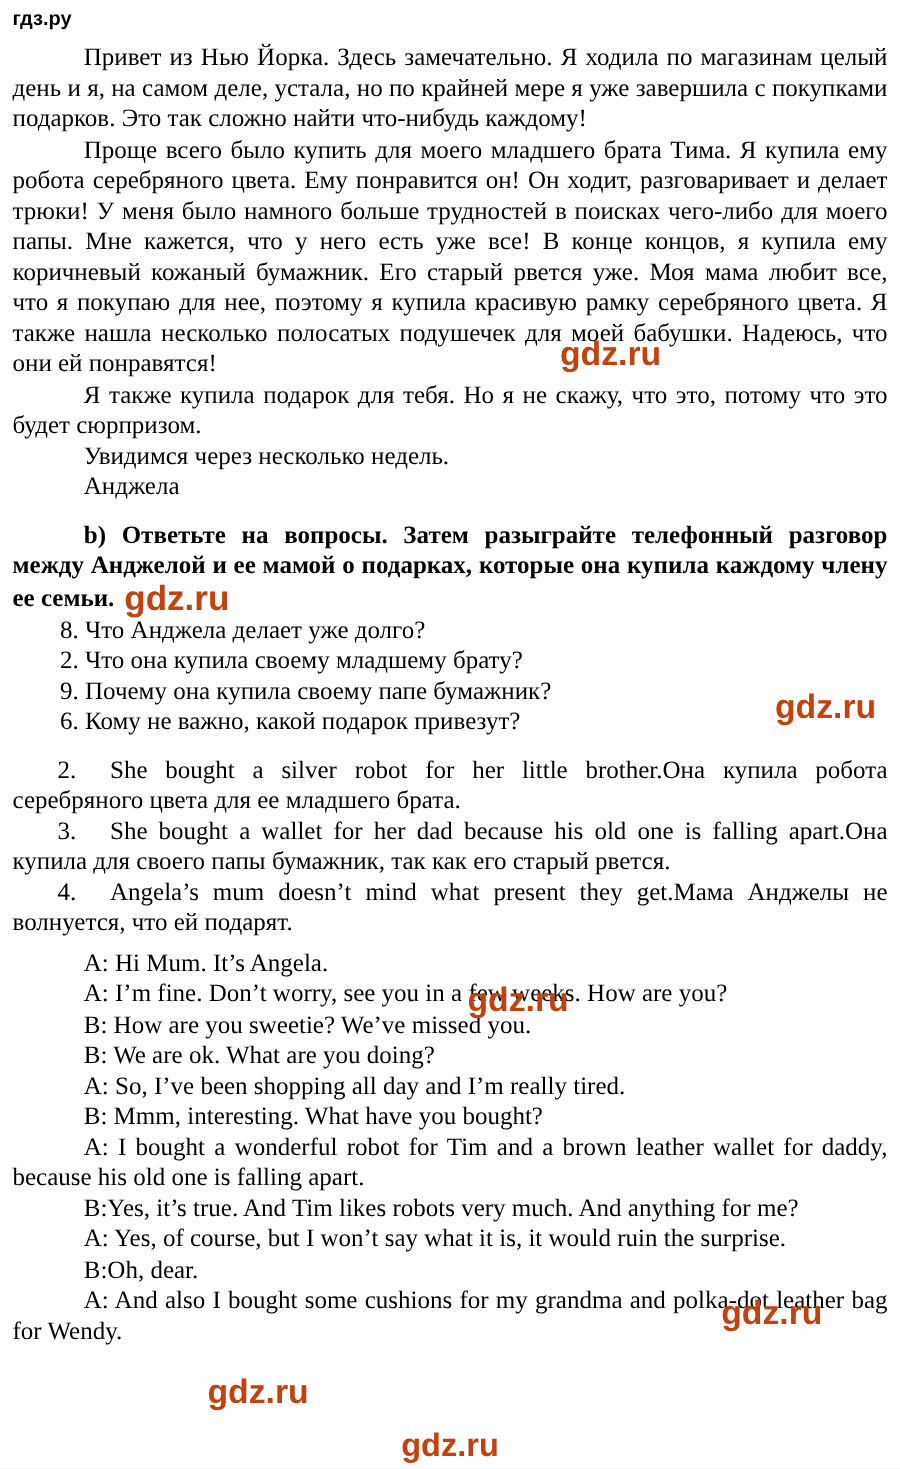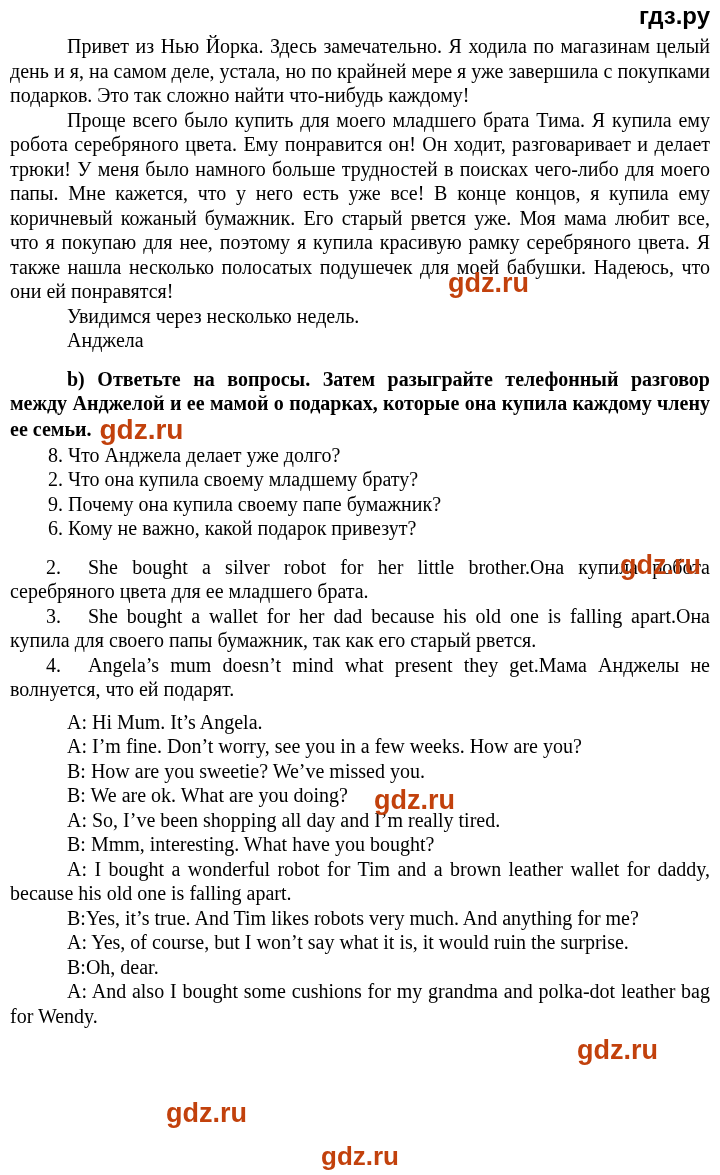--- a/index.html
+++ b/index.html
@@ -12,24 +12,24 @@
     font-family:"Liberation Serif", serif;
     font-size:20px;
     line-height:24.5px;
     padding:0 10px;
     box-sizing:border-box;
     overflow:hidden;
   }
   .site-header{
     font-family:"Liberation Sans", sans-serif;
     font-weight:bold;
-    font-size:24px;
+    font-size:16px;
     line-height:28px;
     padding-top:2px;
-    text-align:right;
+    text-align:left;
   }
   p{margin:0;}
   .para{
     text-align:justify;
     text-indent:57px;
     margin-top:0;
   }
   .first-para{margin-top:4px;}
   .task{
     font-weight:bold;
@@ -81,20 +81,21 @@
 </style>
 </head>
 <body>
 
 <div class="page">
 
   <div class="site-header">гдз.ру</div>
 
   <p class="para first-para">Привет из Нью Йорка. Здесь замечательно. Я ходила по магазинам целый день и я, на самом деле, устала, но по крайней мере я уже завершила с покупками подарков. Это так сложно найти что-нибудь каждому!</p>
   <p class="para">Проще всего было купить для моего младшего брата Тима. Я купила ему робота серебряного цвета. Ему понравится он! Он ходит, разговаривает и делает трюки! У меня было намного больше трудностей в поисках чего-либо для моего папы. Мне кажется, что у него есть уже все! В конце концов, я купила ему коричневый кожаный бумажник. Его старый рвется уже. Моя мама любит все, что я покупаю для нее, поэтому я купила красивую рамку серебряного цвета. Я также нашла несколько полосатых подушечек для моей бабушки. Надеюсь, что они ей понравятся!</p>
+  <p class="para">Я также купила подарок для тебя. Но я не скажу, что это, потому что это будет сюрпризом.</p>
   <p class="para">Увидимся через несколько недель.</p>
   <p class="para">Анджела</p>
 
   <p class="para task"><span>b) Ответьте на вопросы. Затем разыграйте телефонный разговор между Анджелой и ее мамой о подарках, которые она купила каждому члену ее семьи.</span><span class="wm wm-inline">gdz.ru</span></p>
 
   <p class="question">8. Что Анджела делает уже долго?</p>
   <p class="question">2. Что она купила своему младшему брату?</p>
   <p class="question">9. Почему она купила своему папе бумажник?</p>
   <p class="question">6. Кому не важно, какой подарок привезут?</p>
 

